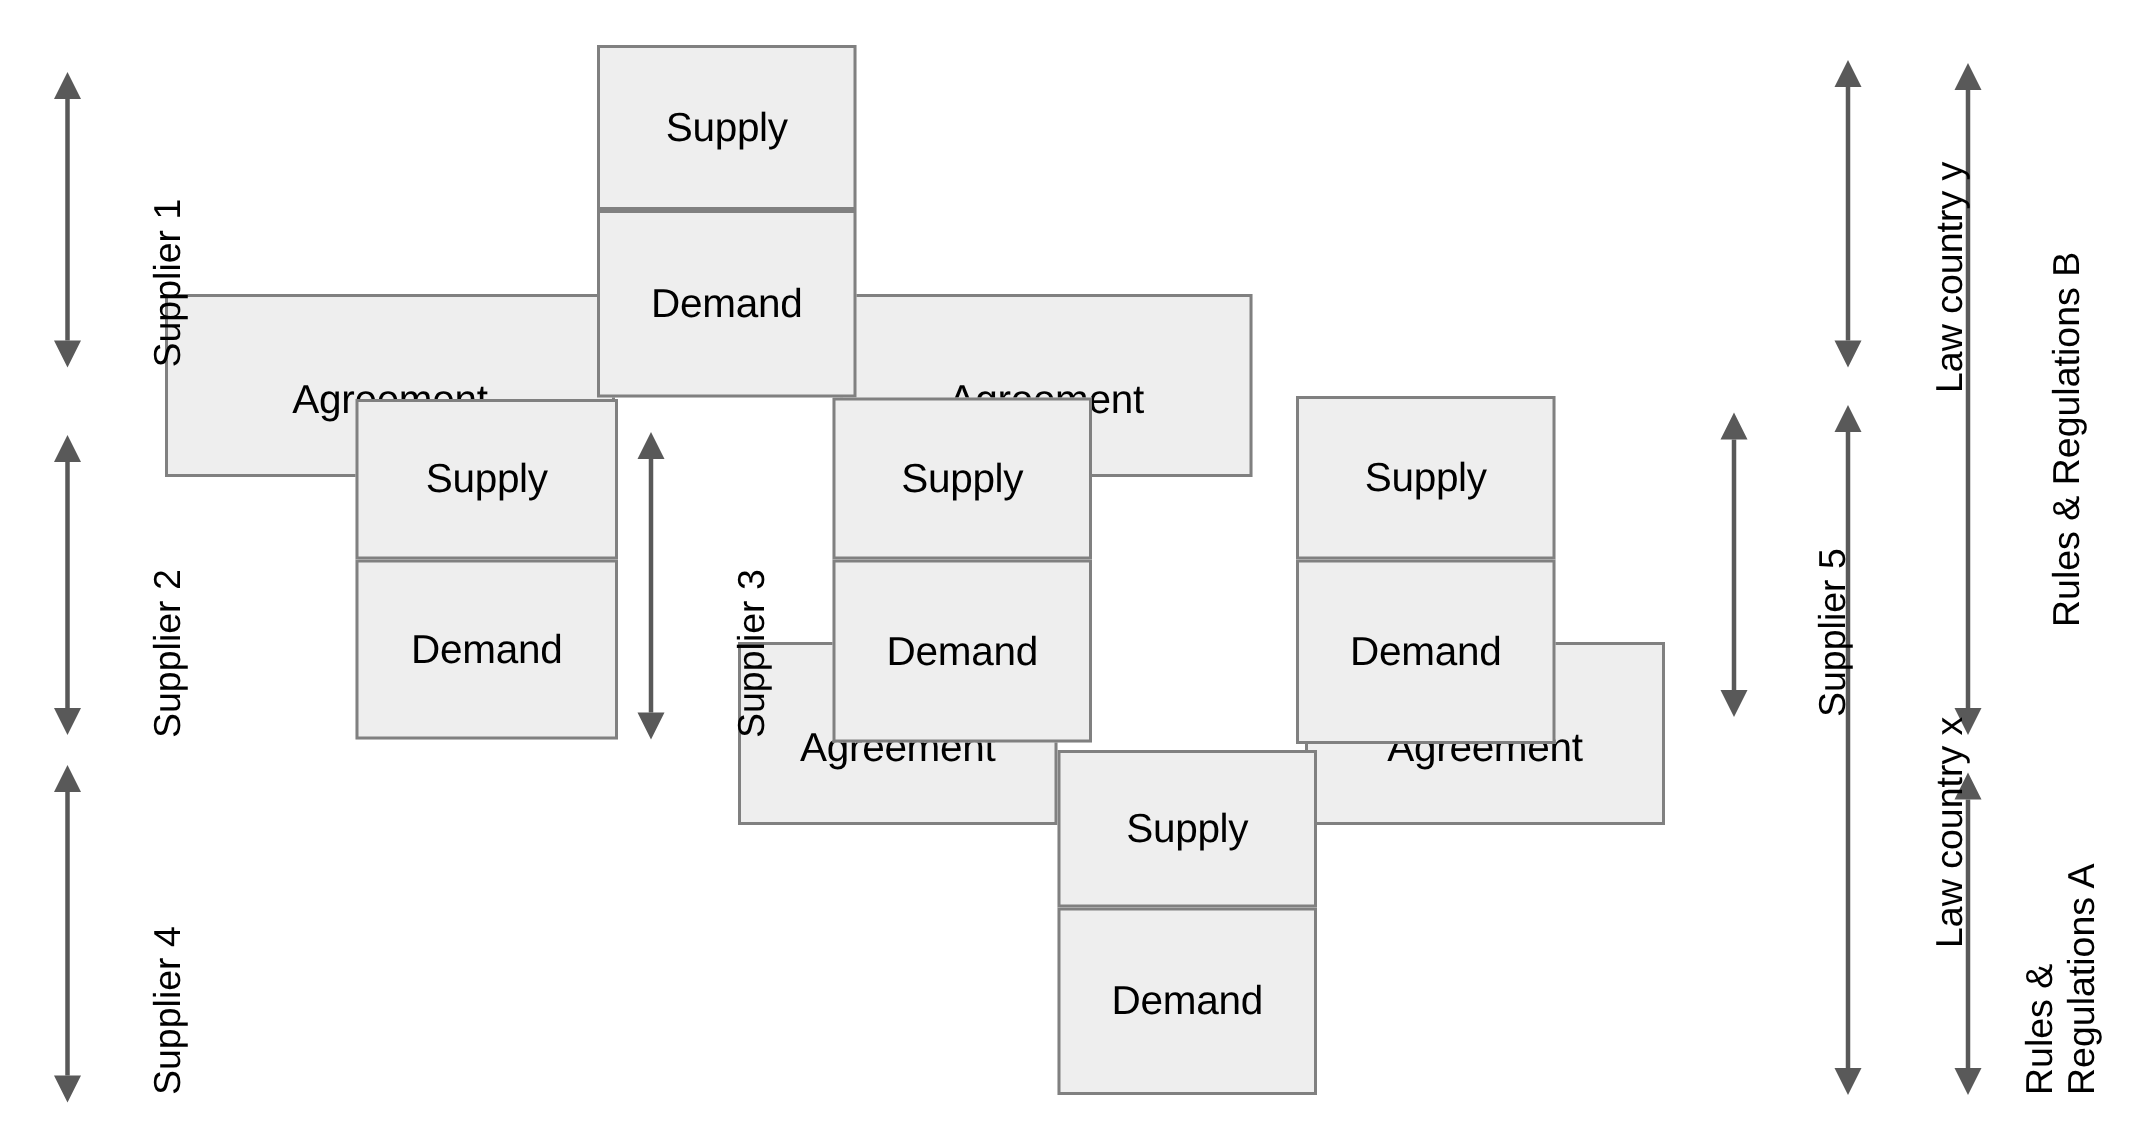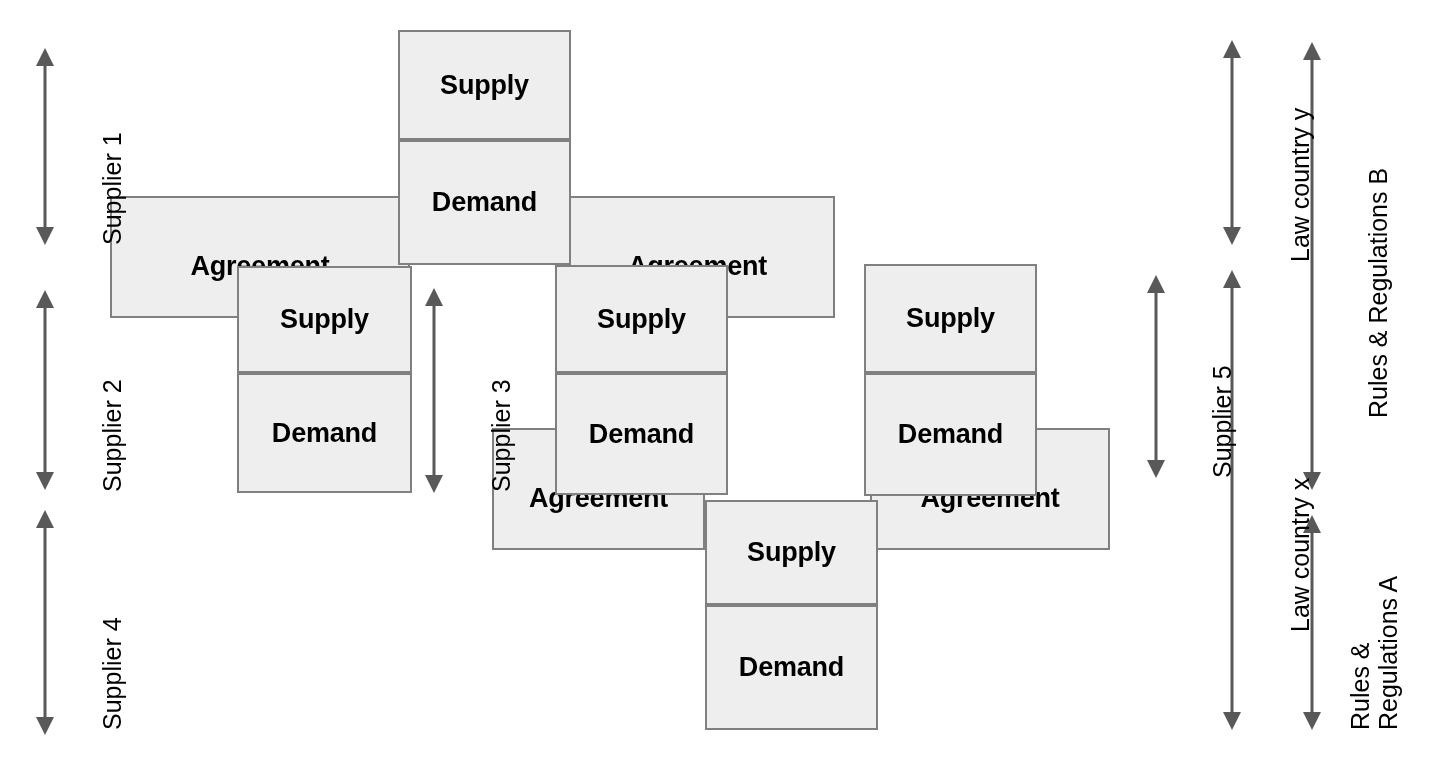--- a/index.html
+++ b/index.html
@@ -21,21 +21,21 @@
     box-sizing:border-box;
     background:#eeeeee;
     border:2px solid #808080;
     display:flex;
     align-items:center;
     justify-content:center;
     color:#000000;
   }
   .box .lbl{
     font-size:27px;
-    font-weight:bold;
+    font-weight:normal;
     letter-spacing:-0.2px;
     white-space:nowrap;
     line-height:1;
   }
   
   .agreement{
     align-items:flex-end;
     justify-content:center;
     padding-bottom:0px;
   }

